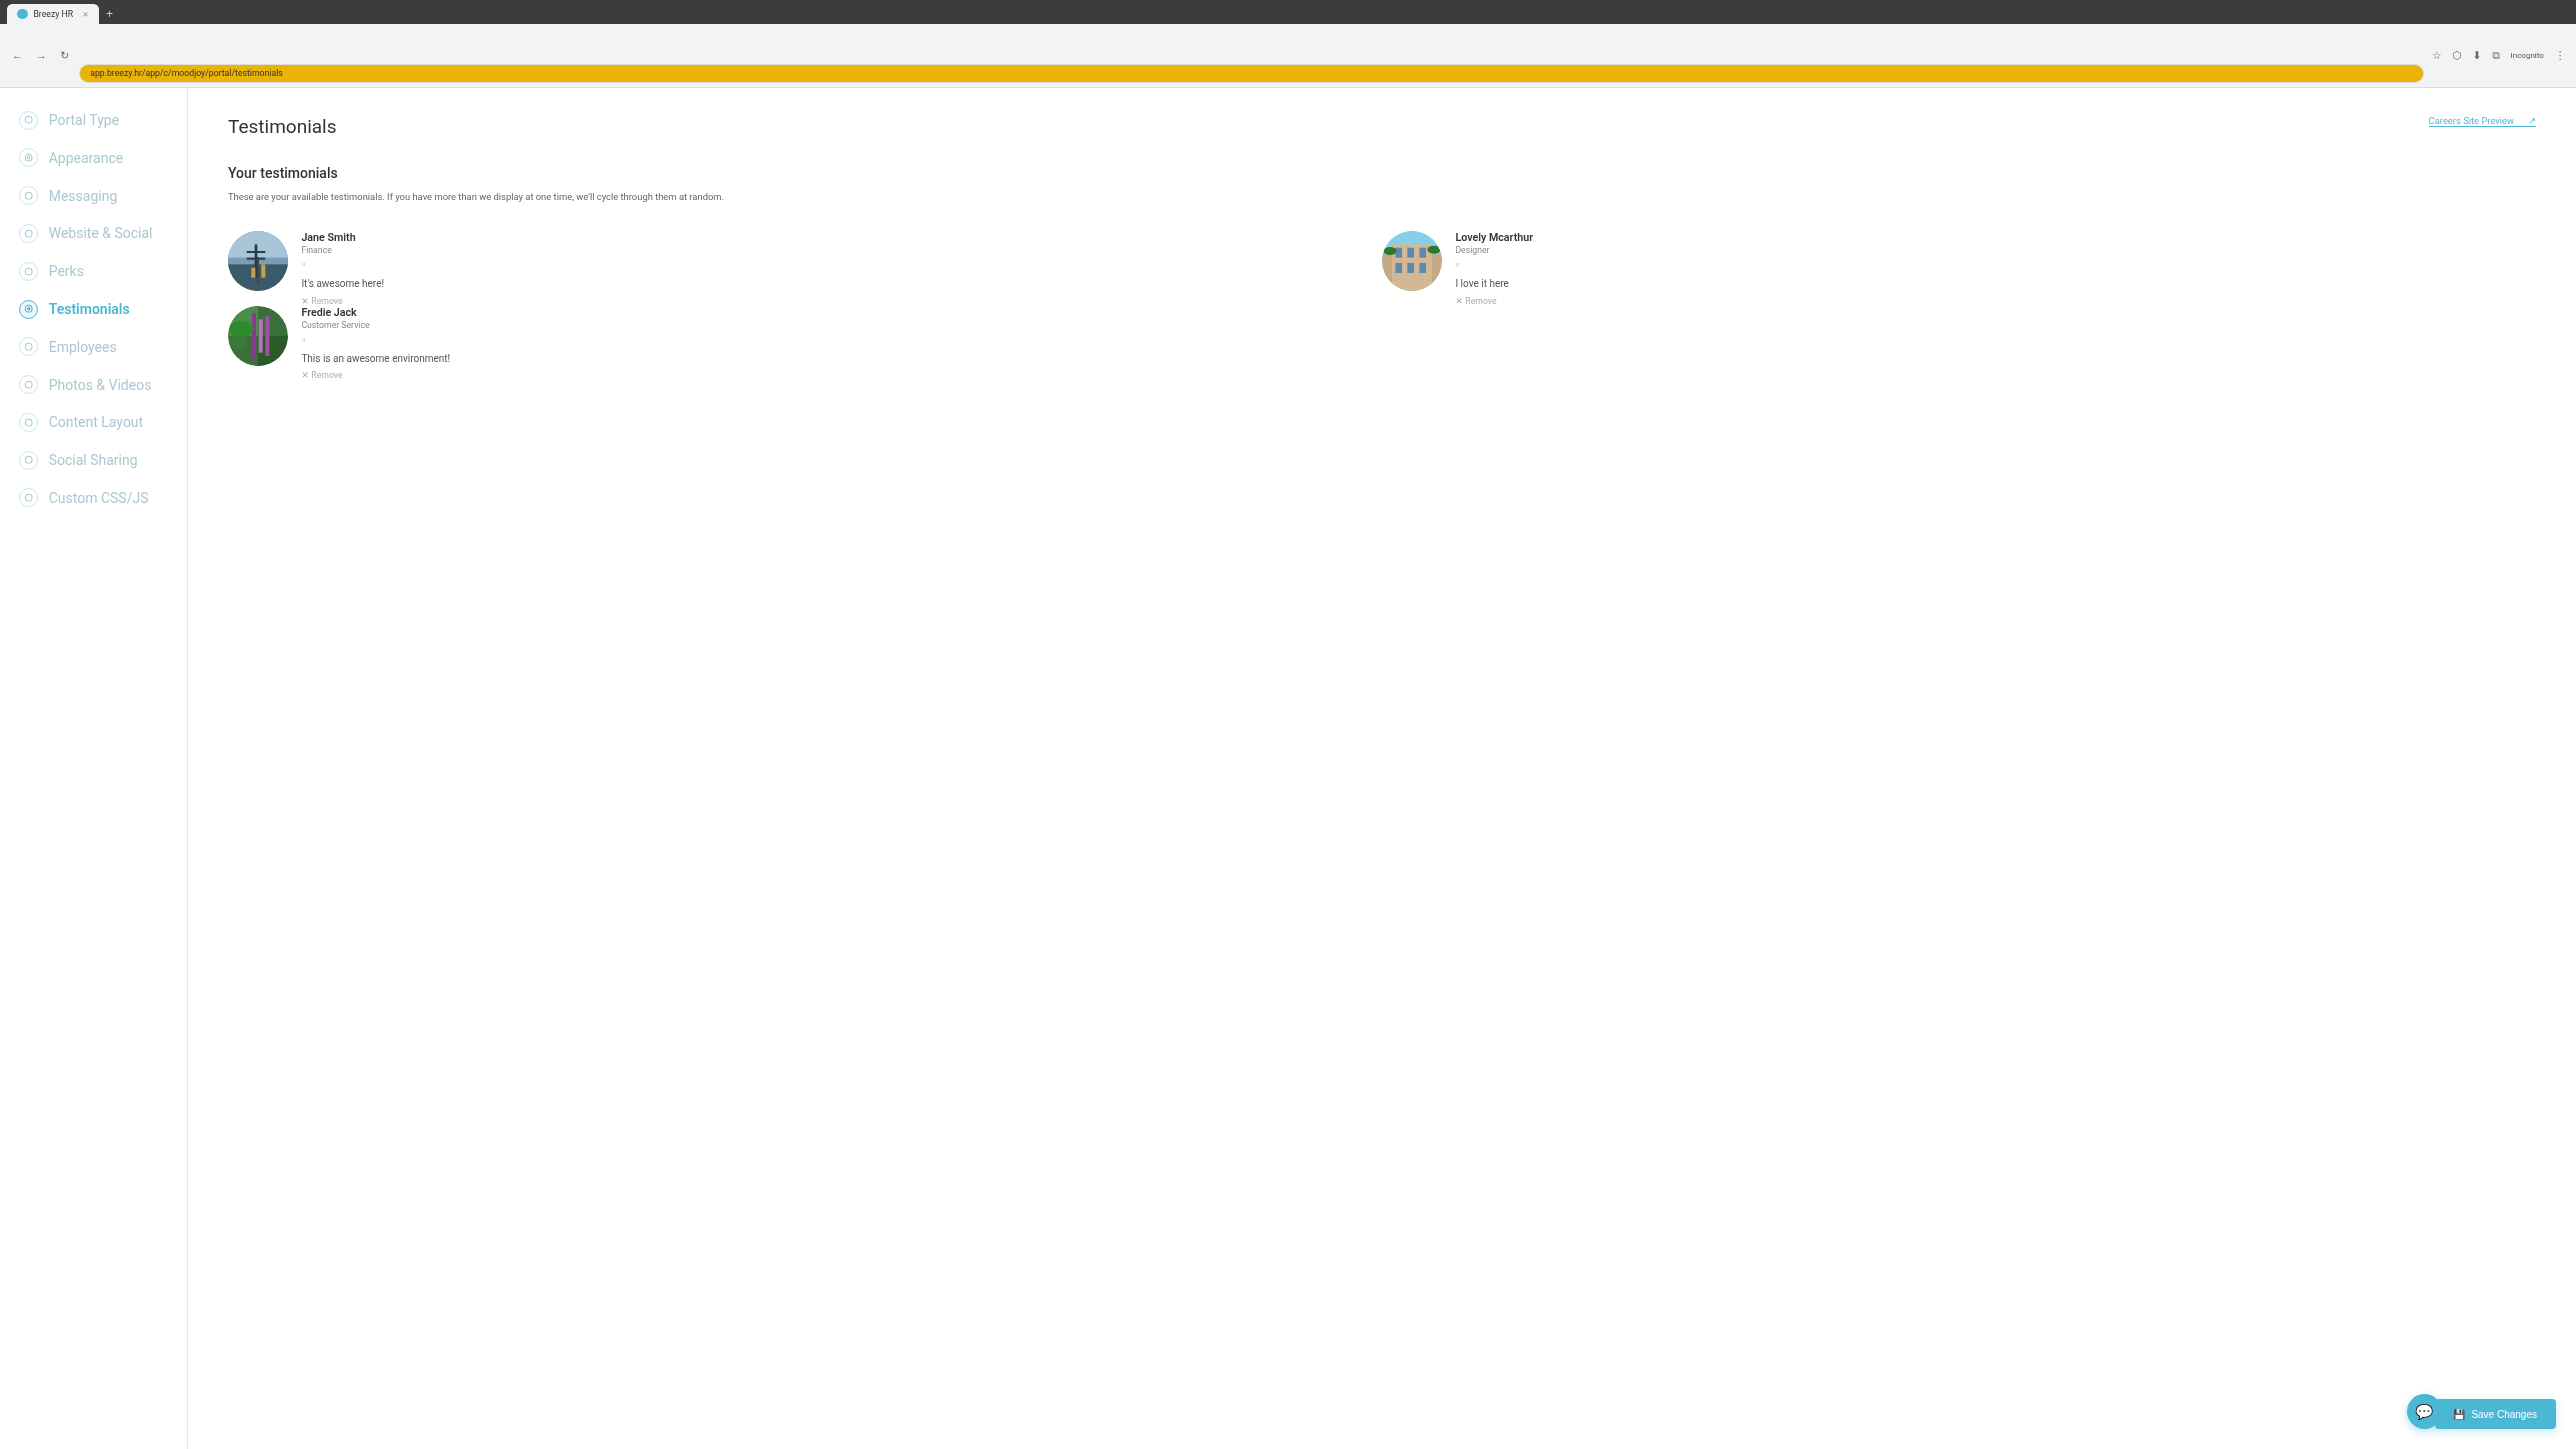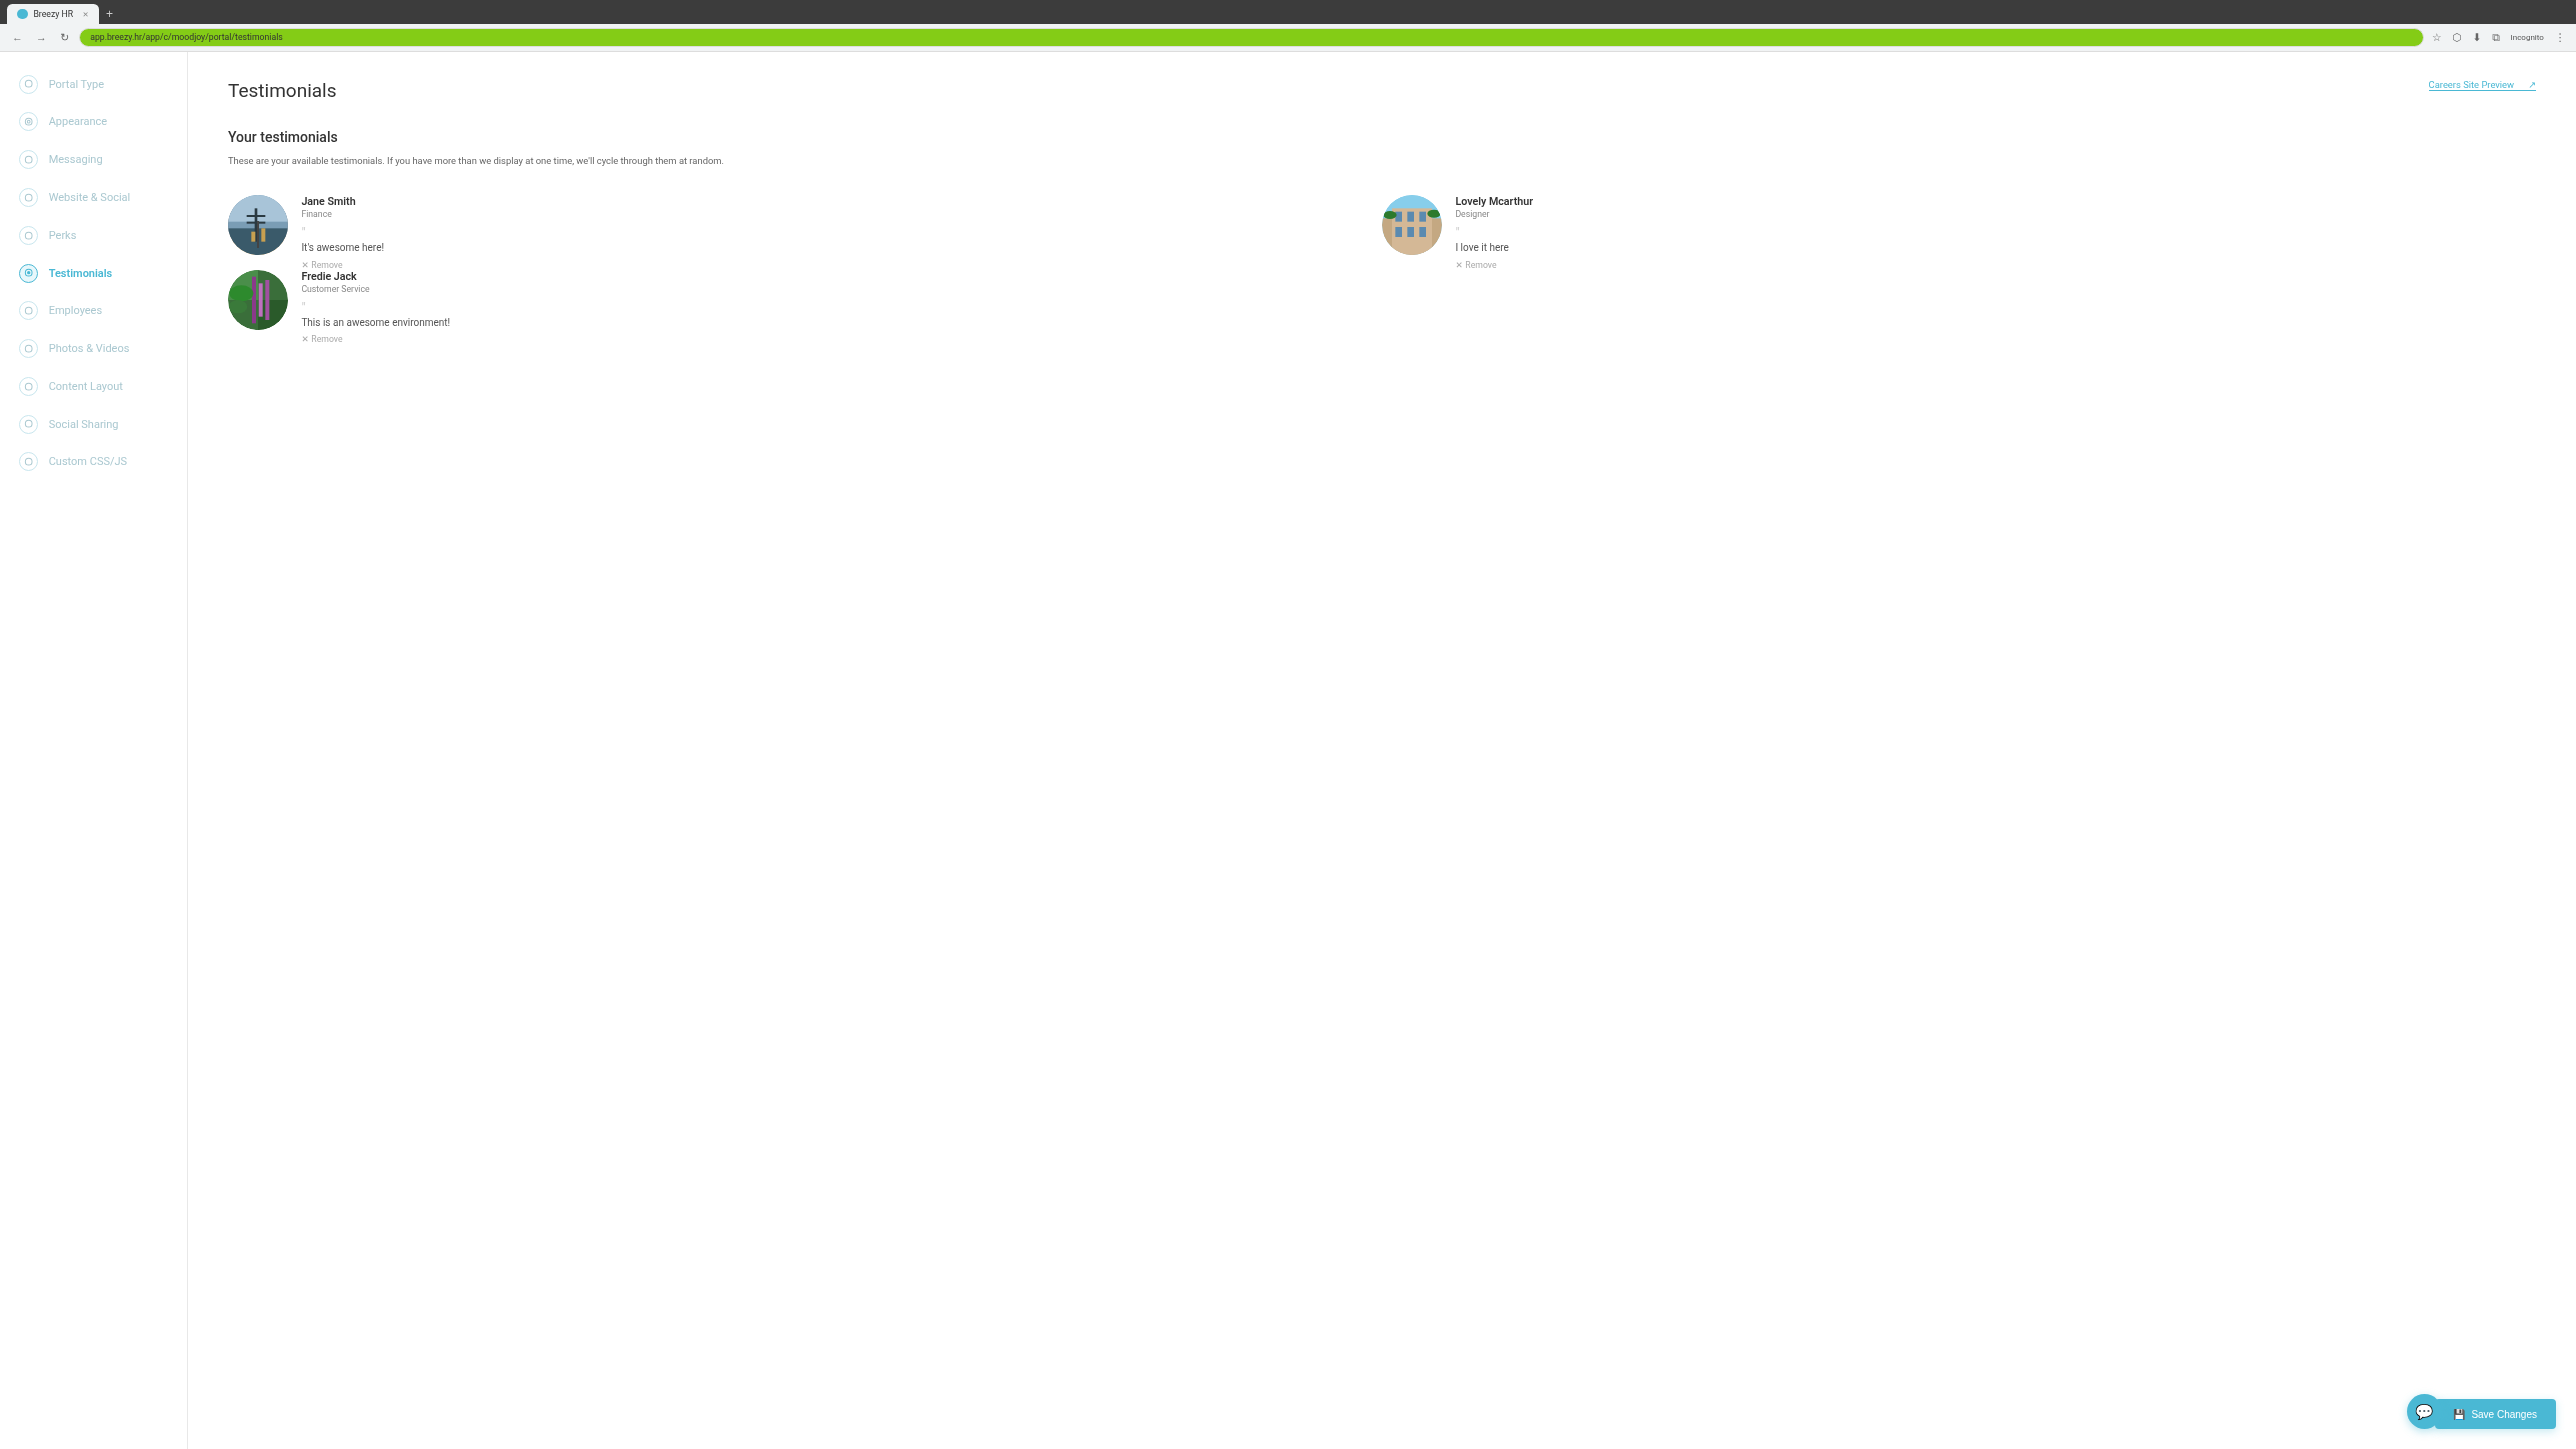--- a/index.html
+++ b/index.html
@@ -1,38 +1,38 @@
 <!DOCTYPE html>
 <html style="font-size:10.7px"><head>
   <meta charset="utf-8">
   <style>
     * { margin: 0; padding: 0; box-sizing: border-box; }
     body { font-family: -apple-system, BlinkMacSystemFont, 'Segoe UI', Roboto, sans-serif; background: #fff; display: flex; flex-direction: column; height: 100vh; overflow: hidden; }
     .browser-controls-row { display: flex; align-items: center; gap: 5.4px; padding: 4px 8px; background: #f1f3f4; border-bottom: 0.7px solid #ddd; }
     .nav-btn { background: transparent; border: none; color: #666; font-size: 10.7px; cursor: pointer; padding: 2.7px 4px; }
     .nav-btn:disabled { color: #ccc; }
-    .address-bar { flex: 1; background: #84cc16; border: 0.7px solid #ddd; border-radius: 13.4px; padding: 3.4px 10.7px; font-size: 8.7px; color: #333; display: flex; align-items: center; }
+    .address-bar { flex: 1; background: #eab308; border: 0.7px solid #ddd; border-radius: 13.4px; padding: 3.4px 10.7px; font-size: 8.7px; color: #333; display: flex; align-items: center; margin-top: 36px; }
     .address-url { flex: 1; color: #333; font-size: 8.7px; }
     .browser-actions { display: flex; gap: 5.4px; align-items: center; }
     .browser-action-btn { background: transparent; border: none; color: #666; font-size: 10.7px; cursor: pointer; padding: 2.7px; }
 
     
     .tab-strip { background: #3c3c3c; display: flex; align-items: flex-end; padding: 4px 6.7px 0; gap: 1.3px; }
     .tab-item { background: #f1f3f4; border-radius: 5.4px 5.4px 0 0; padding: 4.7px 10.7px; display: flex; align-items: center; gap: 5.4px; font-size: 8.7px; color: #555; cursor: pointer; }
     .tab-item.active { background: #f1f3f4; color: #333; }
     .tab-favicon { width: 10.7px; height: 10.7px; background: #4ab8d4; border-radius: 50%; }
     .tab-x { font-size: 7.4px; color: #888; margin-left: 4px; cursor: pointer; }
     .tab-plus { background: transparent; border: none; color: #ccc; font-size: 12px; cursor: pointer; padding: 2.7px 5.4px; align-self: center; }
 
     
     .app-layout { display: flex; flex: 1; overflow: hidden; }
 
     
     .sidebar { width: 188px; min-width: 188px; border-right: 0.7px solid #e8e8e8; padding: 13.4px 0; overflow-y: auto; background: #fff; }
-    .sidebar-item { display: flex; align-items: center; gap: 10.7px; padding: 9.4px 19px; cursor: pointer; color: #aac8d0; font-size: 11px; font-weight: 400; transition: color 0.2s; }
+    .sidebar-item { display: flex; align-items: center; gap: 10.7px; padding: 9.4px 19px; cursor: pointer; color: #aac8d0; font-size: 14px; font-weight: 400; transition: color 0.2s; }
     .sidebar-item.active { color: #4ab8d4; font-weight: 600; }
     .sidebar-icon { width: 19px; height: 19px; border-radius: 50%; border: 1.3px solid #c8e6ee; display: flex; align-items: center; justify-content: center; flex-shrink: 0; }
     .sidebar-icon.active-icon { border-color: #4ab8d4; background: #e8f7fb; }
     .sidebar-icon svg { width: 9.4px; height: 9.4px; }
 
     
     .main-content { flex: 1; overflow-y: auto; padding: 27px 40px; background: #fff; }
 
     .page-header { display: flex; justify-content: space-between; align-items: flex-start; margin-bottom: 27px; }
     .page-title { font-size: 19px; font-weight: 400; color: #333; }

